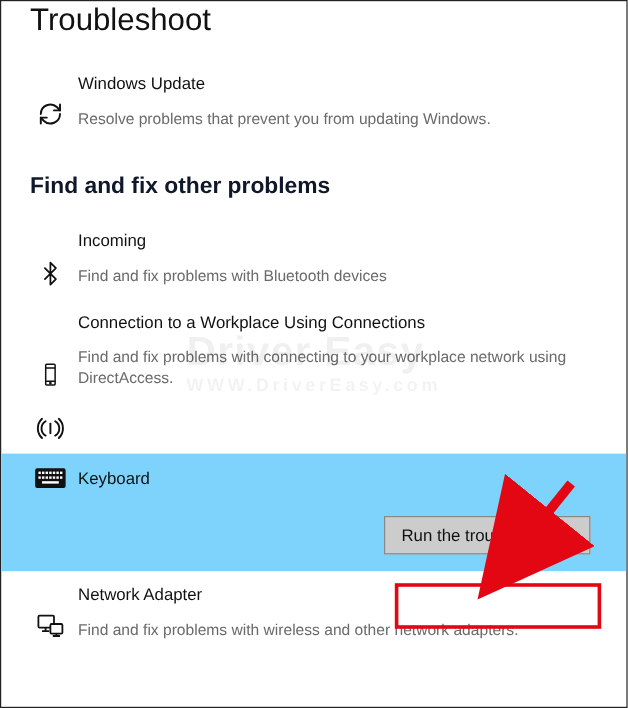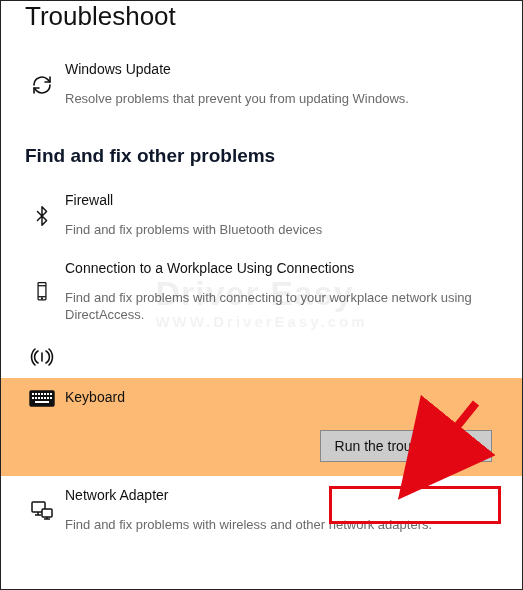--- a/index.html
+++ b/index.html
@@ -22,21 +22,21 @@
   }
   .section-title {
     font-size: 19px;
     font-weight: 600;
     color: #0f172a;
     margin-top: 28px;
     margin-bottom: 14px;
   }
   .item {
     display: flex;
-    align-items: center;
+    align-items: flex-end;
     padding: 10px 0 10px 0;
     cursor: pointer;
   }
   .item .icon {
     width: 34px;
     flex: 0 0 34px;
     display: flex;
     justify-content: center;
     padding-top: 2px;
   }
@@ -50,21 +50,21 @@
     color: #111;
     line-height: 1.35;
   }
   .item-desc {
     font-size: 13px;
     color: #6a6a6a;
     line-height: 1.35;
     margin-top: 11px;
   }
   .selected-block {
-    background: #fdba74;
+    background: #7dd3fc;
     margin: 0 -24px;
     padding: 10px 24px 14px 24px;
   }
   .selected-block .item { padding-top: 0; }
   .run-row {
     display: flex;
     justify-content: flex-end;
     margin-top: 12px;
     padding-right: 6px;
   }
@@ -132,21 +132,21 @@
 
   <div class="section-title">Find and fix other problems</div>
 
   <div class="item">
     <span class="icon">
       <svg width="22" height="22" viewBox="0 0 24 24" fill="none" stroke="#111" stroke-width="1.6" stroke-linejoin="round" stroke-linecap="round">
         <path d="M7 7l10 10-5 5V2l5 5L7 17"></path>
       </svg>
     </span>
     <div class="txt">
-      <div class="item-title">Firewall</div>
+      <div class="item-title">Incoming</div>
       <div class="item-desc">Find and fix problems with Bluetooth devices</div>
     </div>
   </div>
 
   <div class="item">
     <span class="icon">
       <svg width="20" height="22" viewBox="0 0 20 28" fill="none" stroke="#111" stroke-width="1.6">
         <rect x="5" y="2" width="10" height="22" rx="1"></rect>
         <line x1="5" y1="6" x2="15" y2="6"></line>
         <line x1="5" y1="20" x2="15" y2="20"></line>

